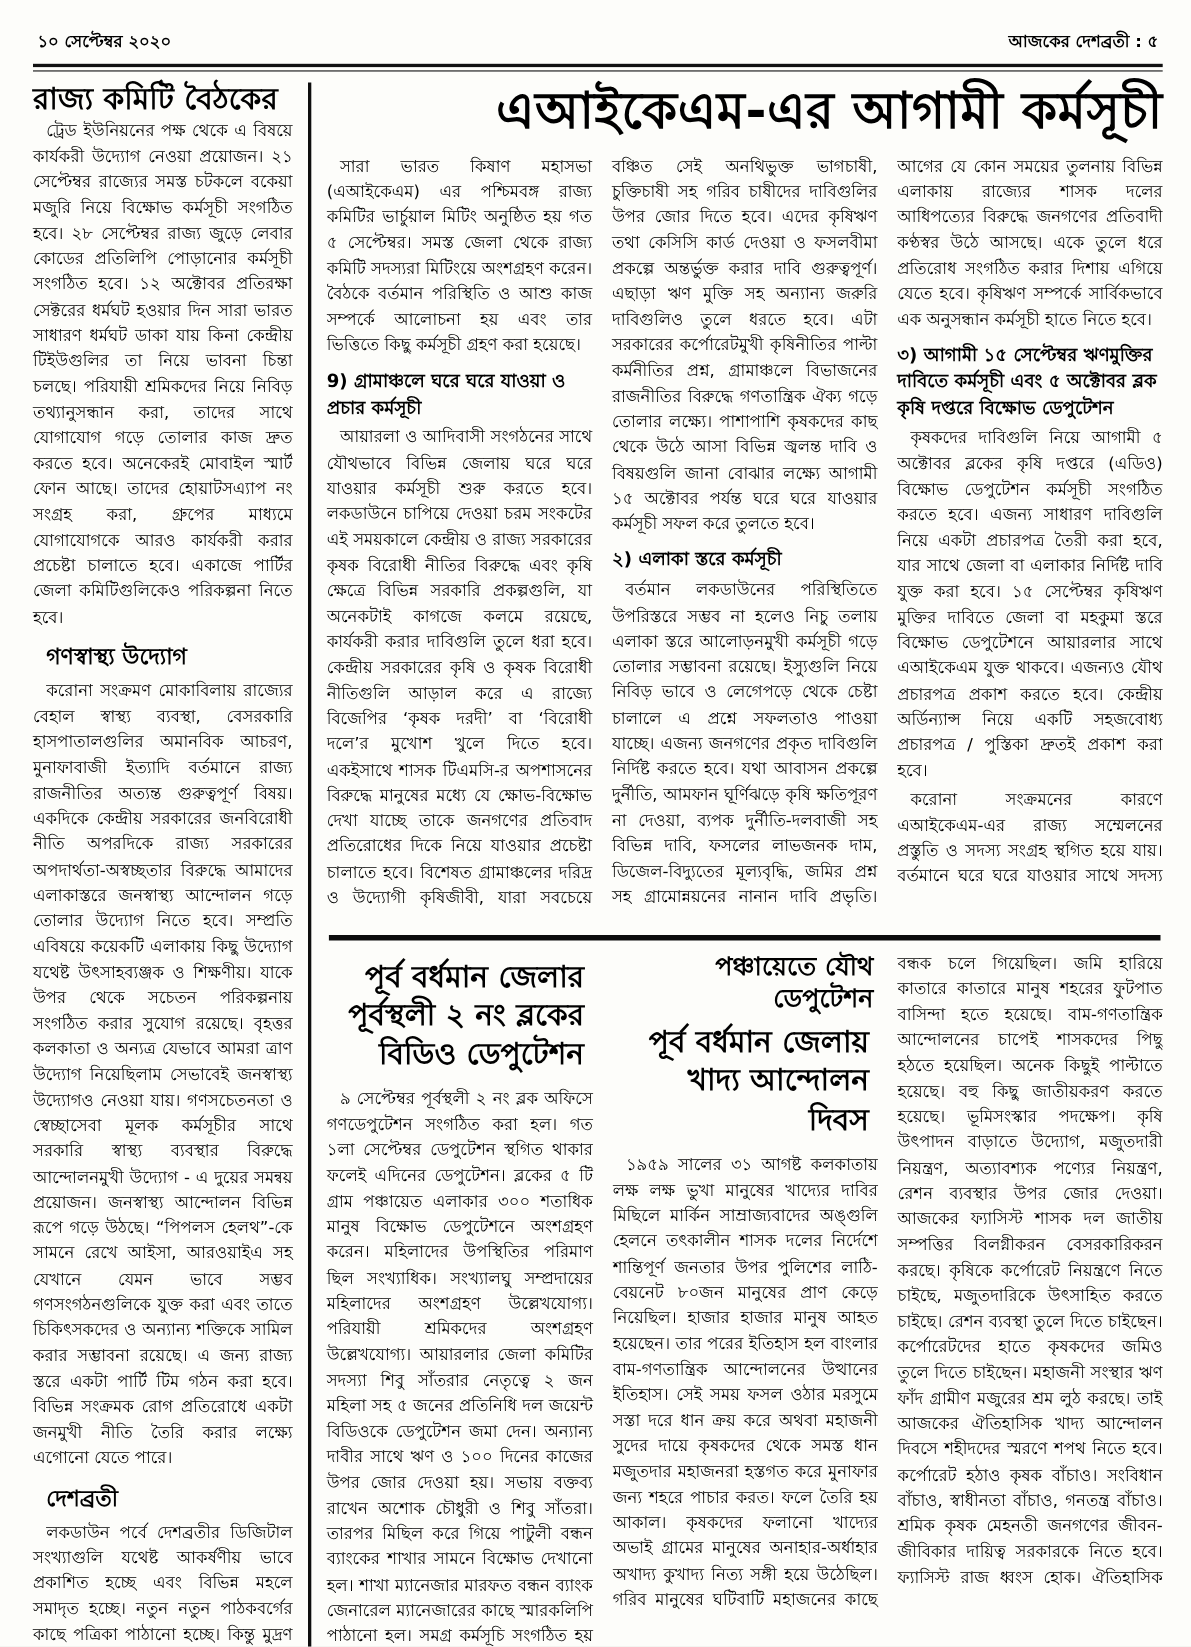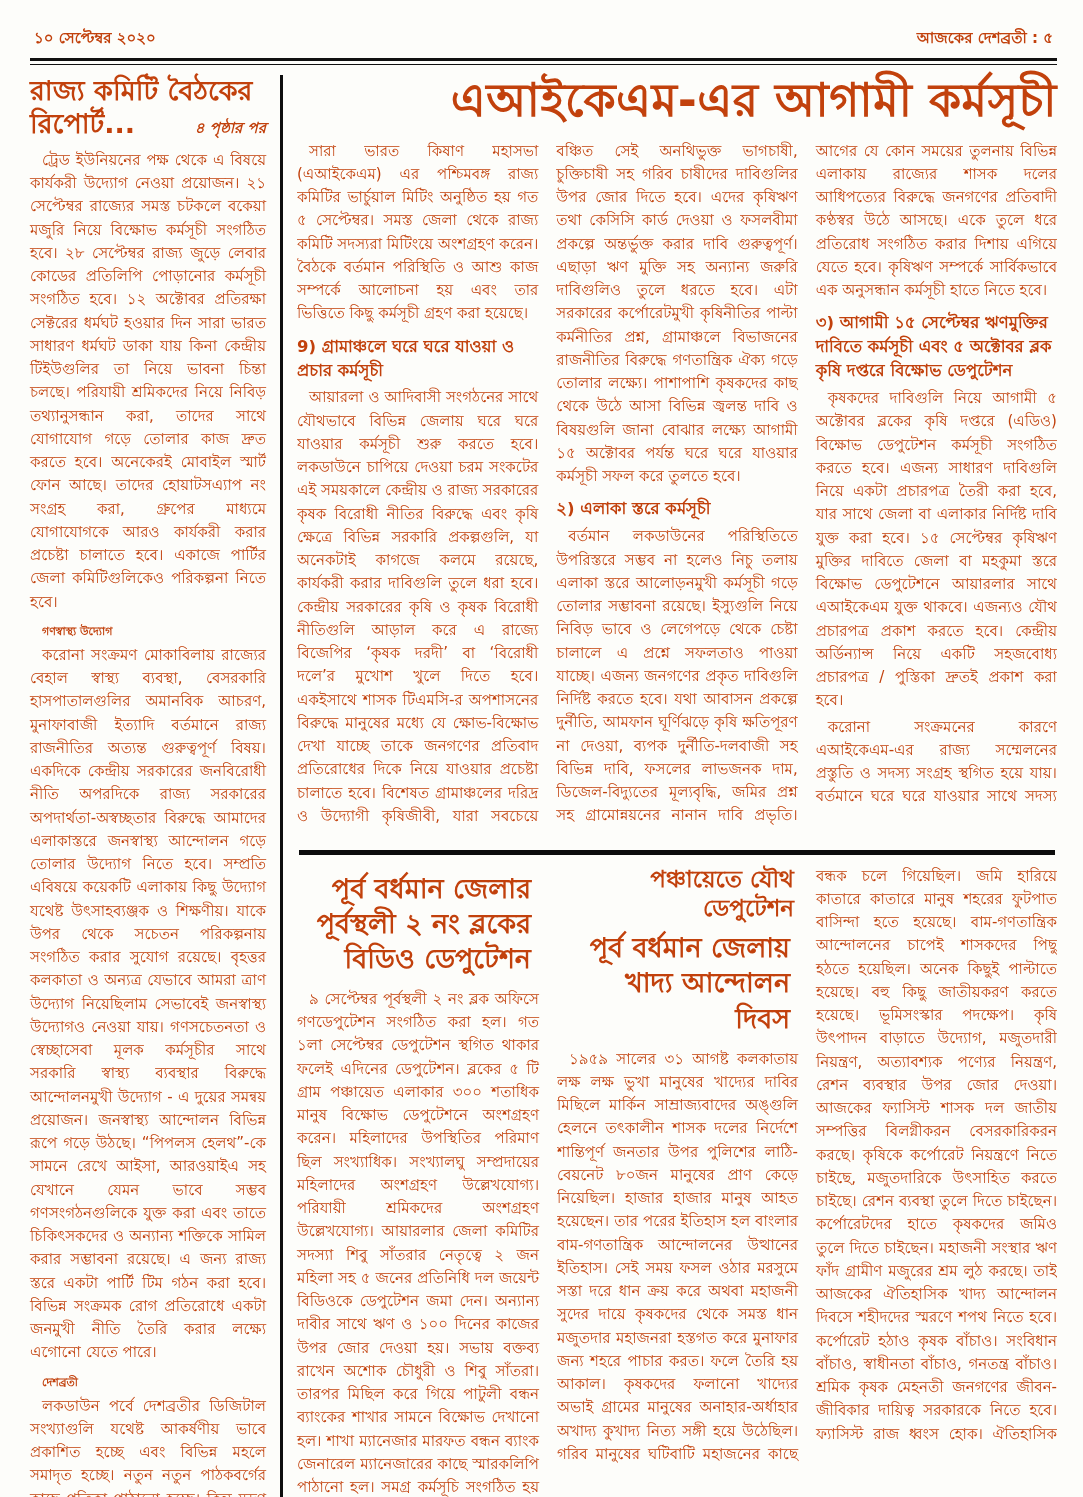--- a/index.html
+++ b/index.html
@@ -1,38 +1,38 @@
 <!DOCTYPE html>
 <html lang="bn"><head>
 <meta charset="utf-8">
 <style>
   html,body { margin:0; padding:0; background:#e8e8e4; }
   .page {
     position:relative;
     width:1083px; height:1497px;
     margin:0 auto;
     background:#fdfdfa;
-    color:#c2410c;
+    color:#000000;
     font-family:"DejaVu Sans", sans-serif;
     box-sizing:border-box;
     padding:26px 26px 0 30px;
     overflow:hidden;
   }
   
   .hdr { display:flex; justify-content:space-between; align-items:baseline;
          font-size:15px; font-weight:600; padding:0 4px 7px 4px; }
   .double-rule { border-top:3px solid #111; border-bottom:1px solid #111; height:3px; }
   
   .content { display:flex; margin-top:10px; }
   .left-col { flex:0 0 250px; padding-right:14px; box-sizing:border-box; }
   .vrule { flex:0 0 3px; background:#0e0e0e; }
   .main { flex:1 1 auto; min-width:0; padding-left:14px; }
   
   p.body { font-size:15px; line-height:1.55; margin:0 0 3px 0; text-align:justify; text-indent:12px; }
-  .subhead { font-weight:700; font-size:11px; margin:9px 0 2px 0; text-indent:12px; }
+  .subhead { font-weight:700; font-size:20px; margin:9px 0 2px 0; text-indent:12px; }
   
   .lc-title { font-size:27px; font-weight:800; line-height:1.22; }
   .lc-title-row { display:flex; justify-content:space-between; align-items:baseline; margin-bottom:8px; }
   .lc-continued { font-style:italic; font-size:15px; font-weight:600; white-space:nowrap; }
   
   .main-headline { text-align:right; font-size:46px; font-weight:800;
                    line-height:1.1; margin:0 0 14px 0; letter-spacing:0.5px; }
   
   .aikm-cols { column-count:3; column-gap:18px; column-fill:auto;
                height:700px; overflow:hidden; }
@@ -55,24 +55,20 @@
   <div class="hdr">
     <span>১০ সেপ্টেম্বর ২০২০</span>
     <span>আজকের দেশব্রতী : ৫</span>
   </div>
   <div class="double-rule"></div>
 
   <div class="content">
 
     <div class="left-col">
       <div class="lc-title">রাজ্য কমিটি বৈঠকের</div>
-      <div class="lc-title-row">
-        <span class="lc-title">রিপোর্ট...</span>
-        <span class="lc-continued">৪ পৃষ্ঠার পর</span>
-      </div>
       <p class="body">ট্রেড ইউনিয়নের পক্ষ থেকে এ বিষয়ে কার্যকরী উদ্যোগ নেওয়া প্রয়োজন। ২১ সেপ্টেম্বর রাজ্যের সমস্ত চটকলে বকেয়া মজুরি নিয়ে বিক্ষোভ কর্মসূচী সংগঠিত হবে। ২৮ সেপ্টেম্বর রাজ্য জুড়ে লেবার কোডের প্রতিলিপি পোড়ানোর কর্মসূচী সংগঠিত হবে। ১২ অক্টোবর প্রতিরক্ষা সেক্টরের ধর্মঘট হওয়ার দিন সারা ভারত সাধারণ ধর্মঘট ডাকা যায় কিনা কেন্দ্রীয় টিইউগুলির তা নিয়ে ভাবনা চিন্তা চলছে। পরিযায়ী শ্রমিকদের নিয়ে নিবিড় তথ্যানুসন্ধান করা, তাদের সাথে যোগাযোগ গড়ে তোলার কাজ দ্রুত করতে হবে। অনেকেরই মোবাইল স্মার্ট ফোন আছে। তাদের হোয়াটসএ্যাপ নং সংগ্রহ করা, গ্রুপের মাধ্যমে যোগাযোগকে আরও কার্যকরী করার প্রচেষ্টা চালাতে হবে। একাজে পার্টির জেলা কমিটিগুলিকেও পরিকল্পনা নিতে হবে।</p>
       <div class="subhead">গণস্বাস্থ্য উদ্যোগ</div>
       <p class="body">করোনা সংক্রমণ মোকাবিলায় রাজ্যের বেহাল স্বাস্থ্য ব্যবস্থা, বেসরকারি হাসপাতালগুলির অমানবিক আচরণ, মুনাফাবাজী ইত্যাদি বর্তমানে রাজ্য রাজনীতির অত্যন্ত গুরুত্বপূর্ণ বিষয়। একদিকে কেন্দ্রীয় সরকারের জনবিরোধী নীতি অপরদিকে রাজ্য সরকারের অপদার্থতা-অস্বচ্ছতার বিরুদ্ধে আমাদের এলাকাস্তরে জনস্বাস্থ্য আন্দোলন গড়ে তোলার উদ্যোগ নিতে হবে। সম্প্রতি এবিষয়ে কয়েকটি এলাকায় কিছু উদ্যোগ যথেষ্ট উৎসাহব্যঞ্জক ও শিক্ষণীয়। যাকে উপর থেকে সচেতন পরিকল্পনায় সংগঠিত করার সুযোগ রয়েছে। বৃহত্তর কলকাতা ও অন্যত্র যেভাবে আমরা ত্রাণ উদ্যোগ নিয়েছিলাম সেভাবেই জনস্বাস্থ্য উদ্যোগও নেওয়া যায়। গণসচেতনতা ও স্বেচ্ছাসেবা মূলক কর্মসূচীর সাথে সরকারি স্বাস্থ্য ব্যবস্থার বিরুদ্ধে আন্দোলনমুখী উদ্যোগ - এ দুয়ের সমন্বয় প্রয়োজন। জনস্বাস্থ্য আন্দোলন বিভিন্ন রূপে গড়ে উঠছে। “পিপলস হেলথ”-কে সামনে রেখে আইসা, আরওয়াইএ সহ যেখানে যেমন ভাবে সম্ভব গণসংগঠনগুলিকে যুক্ত করা এবং তাতে চিকিৎসকদের ও অন্যান্য শক্তিকে সামিল করার সম্ভাবনা রয়েছে। এ জন্য রাজ্য স্তরে একটা পার্টি টিম গঠন করা হবে। বিভিন্ন সংক্রমক রোগ প্রতিরোধে একটা জনমুখী নীতি তৈরি করার লক্ষ্যে এগোনো যেতে পারে।</p>
       <div class="subhead">দেশব্রতী</div>
       <p class="body">লকডাউন পর্বে দেশব্রতীর ডিজিটাল সংখ্যাগুলি যথেষ্ট আকর্ষণীয় ভাবে প্রকাশিত হচ্ছে এবং বিভিন্ন মহলে সমাদৃত হচ্ছে। নতুন নতুন পাঠকবর্গের কাছে পত্রিকা পাঠানো হচ্ছে। কিন্তু মুদ্রণ সংখ্যা প্রকাশনার মতো অবস্থা এখনও সৃষ্টি হয়নি। বিভিন্ন জেলা থেকে পত্রিকা নিয়ে যাওয়া বা ক্যুরিয়ারে পাঠানোর মতো সুযোগ এখনও হয়নি। তাই আগামীতে রেল চলাচল শুরু হলে বিষয়টি বিবেচনা করা হবে।</p>
     </div>
 
     <div class="vrule"></div>
 
     <div class="main">

